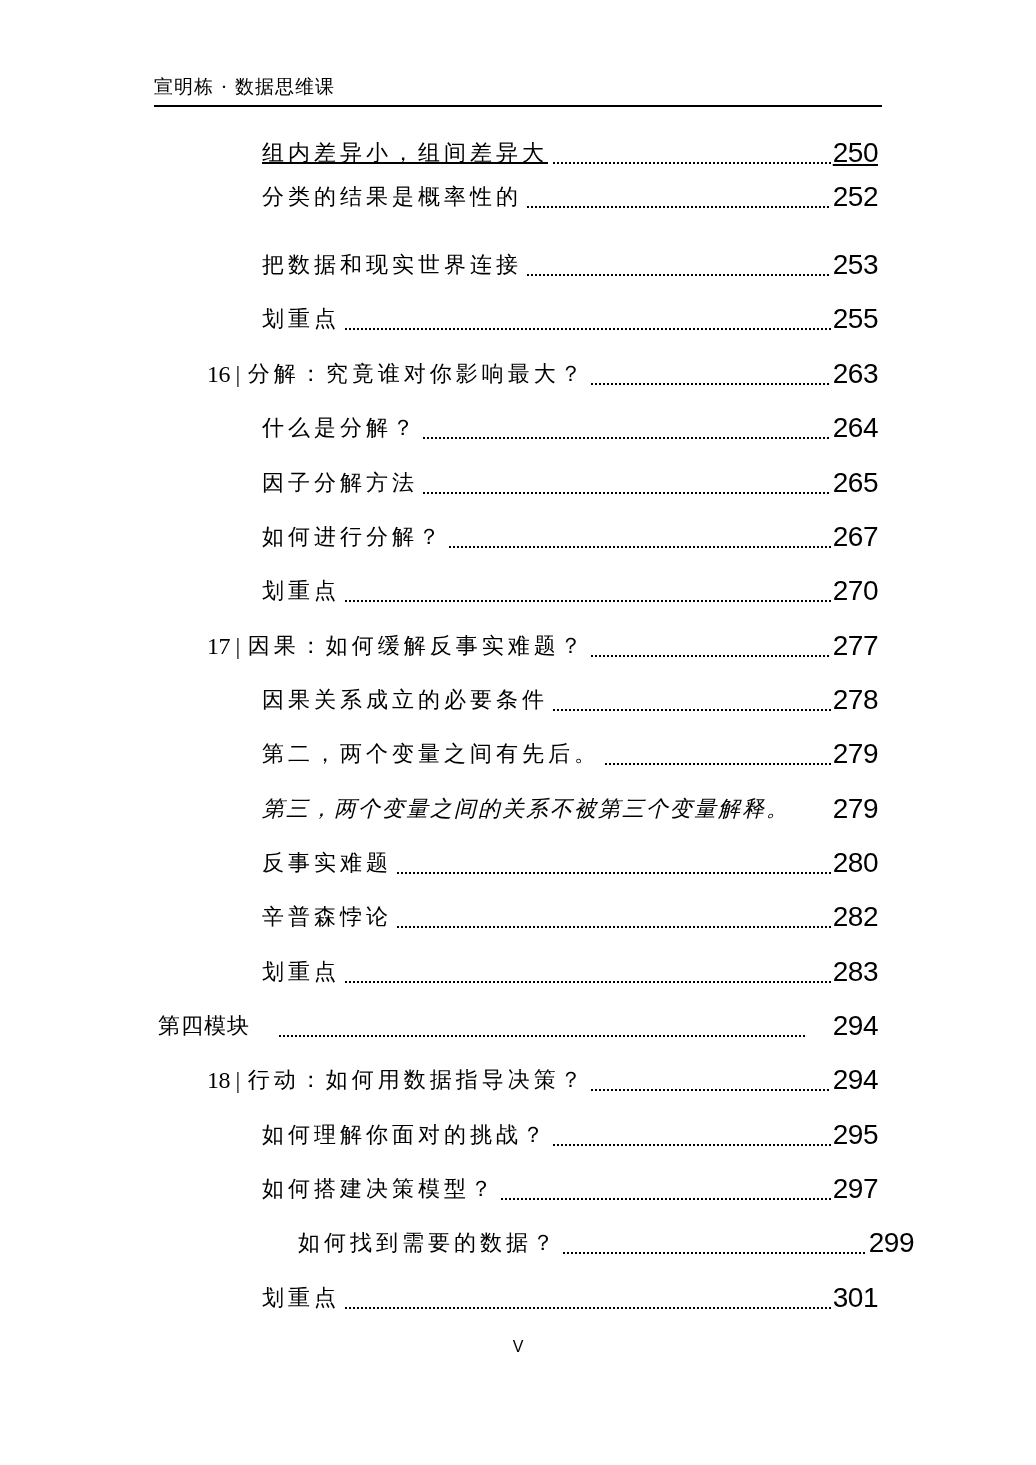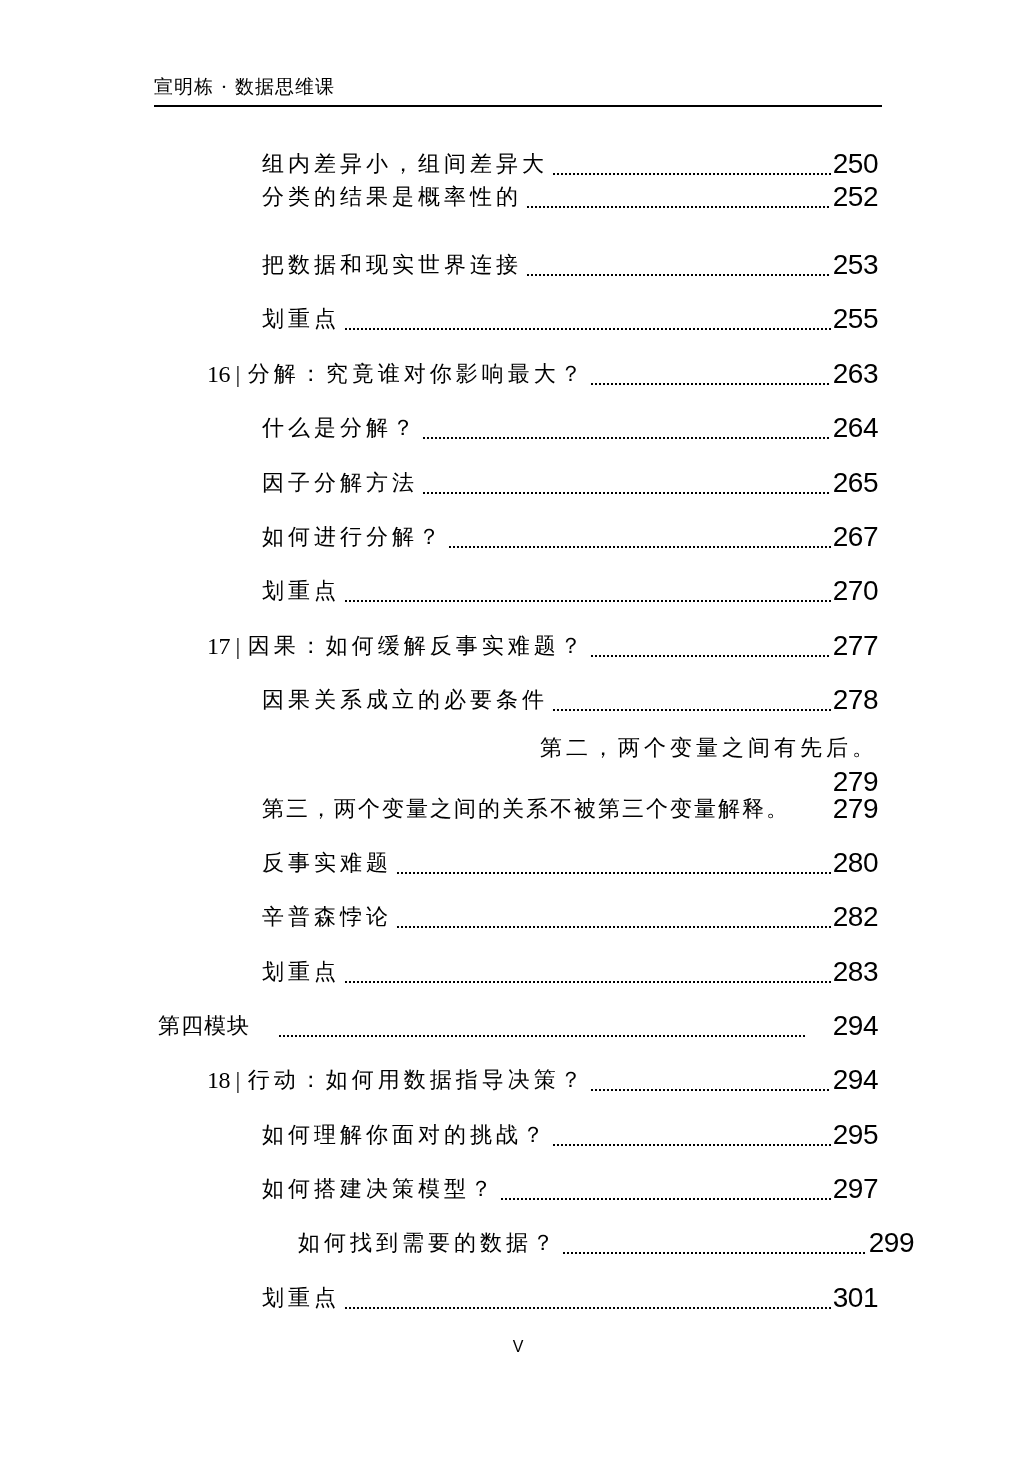--- a/index.html
+++ b/index.html
@@ -85,21 +85,21 @@
     }
   </style>
 </head>
 <body>
 
 <div class="running-header">宣明栋 · 数据思维课</div>
 <div class="header-rule"></div>
 
 <div class="toc">
 
-  <div class="toc-row" style="top:15px; left:262px; width:616px;">
+  <div class="toc-row" style="top:4px; left:262px; width:616px;text-decoration:underline;">
     <span class="title">组内差异小，组间差异大</span>
     <span class="leader"></span>
     <span class="page">250</span>
   </div>
 
   <div class="toc-row" style="top:48px; left:262px; width:616px;">
     <span class="title">分类的结果是概率性的</span>
     <span class="leader"></span>
     <span class="page">252</span>
   </div>
@@ -153,28 +153,28 @@
     <span class="leader"></span>
     <span class="page">277</span>
   </div>
 
   <div class="toc-row" style="top:551px; left:262px; width:616px;">
     <span class="title">因果关系成立的必要条件</span>
     <span class="leader"></span>
     <span class="page">278</span>
   </div>
 
-  <div class="toc-row" style="top:605px; left:262px; width:616px;flex-direction:column;">
+  <div class="toc-row" style="top:605px; left:262px; width:616px;">
     <span class="title">第二，两个变量之间有先后。</span>
     <span class="leader"></span>
     <span class="page">279</span>
   </div>
 
   <div class="toc-row" style="top:660px; left:262px; width:616px;">
-    <span class="title" style="letter-spacing:2px;">第三，两个变量之间的关系不被第三个变量解释。</span>
+    <span class="title" style="letter-spacing:2px;font-style:italic;">第三，两个变量之间的关系不被第三个变量解释。</span>
     <span class="page" style="margin-left:auto;">279</span>
   </div>
 
   <div class="toc-row" style="top:714px; left:262px; width:616px;">
     <span class="title">反事实难题</span>
     <span class="leader"></span>
     <span class="page">280</span>
   </div>
 
   <div class="toc-row" style="top:768px; left:262px; width:616px;">

